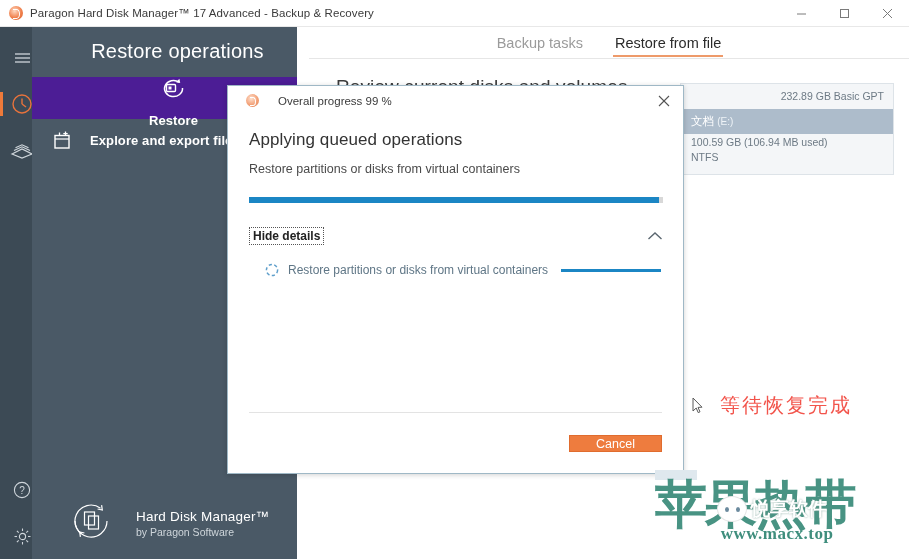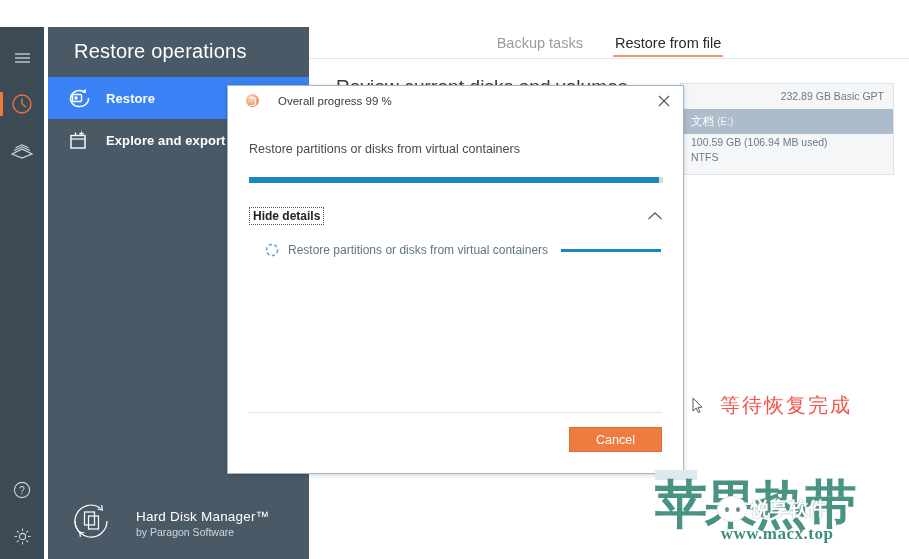--- a/index.html
+++ b/index.html
@@ -63,40 +63,41 @@
   .rail-item.active { color: #e8733c; }
   .rail-item.active::before {
     content: ""; position: absolute; left: 0; top: 11px;
     width: 3px; height: 24px; background: #ee7a3a;
   }
   .rail-bottom { position: absolute; bottom: 0; left: 0; width: 44px; }
   .rail-spacer { height: 8px; }
 
   
   .sidebar {
-    position: absolute; left: 48px; top: 27px;
+    position: absolute; left: 32px; top: 27px;
     width: 265px; height: 532px;
     background: #4a5966;
+    text-align: center;
   }
   .sidebar-head {
     color: #ffffff;
     font-size: 20px; font-weight: normal;
     padding: 13px 0 0 26px;
     letter-spacing: .2px;
   }
   .nav {
     margin-top: 14px;
   }
   .nav-item {
     height: 42px; display: flex; align-items: center;
     color: #ffffff; font-size: 13px; font-weight: bold;
     padding-left: 18px; gap: 14px;
     letter-spacing: .1px;
   }
-  .nav-item.active { background: #3b82f6; }
+  .nav-item.active { background: #4c1d95; flex-direction: column; }
   .nav-ico { width: 26px; height: 22px; display: flex; align-items: center; justify-content: center; flex: none; }
 
   
   .brand {
     position: absolute; left: 44px; bottom: 0;
     width: 265px; height: 72px;
     display: flex; align-items: center; gap: 24px;
     padding-left: 26px;
     color: #ffffff;
   }
@@ -220,21 +221,21 @@
     position: absolute; left: 464px; top: 311px;
     width: 11px; height: 17px;
   }
 
   .dlg-foot-sep {
     position: absolute; left: 21px; right: 21px; bottom: 60px;
     height: 1px; background: #e3e3e3;
   }
   .cancel-btn {
     position: absolute; right: 21px; bottom: 21px;
-    width: 93px; height: 25px;
+    width: 93px; height: 17px;
     background: #ee7c3e; border: 1px solid #e06c2e;
     color: #ffffff; font-size: 12.5px;
     display: flex; align-items: center; justify-content: center;
   }
 
   
   .watermark {
     position: absolute; left: 655px; top: 478px;
     width: 244px; height: 76px;
     pointer-events: none;
@@ -275,20 +276,42 @@
   .wm-edge {
     position: absolute; left: 0; top: -8px; width: 42px; height: 10px;
     background: #dfe8ee;
   }
 </style>
 </head>
 <body>
 
 <div id="app">
 
+  <div class="titlebar">
+    <div class="tb-appicon"></div>
+    <div class="tb-title">Paragon Hard Disk Manager™ 17 Advanced - Backup &amp; Recovery</div>
+    <div class="tb-ctrls">
+      <div class="tb-btn">
+        <svg width="11" height="11" viewBox="0 0 11 11">
+            <line x1="1" y1="6" x2="10" y2="6" stroke="currentColor" stroke-width="1"></line>
+          </svg>
+      </div>
+      <div class="tb-btn">
+        <svg width="11" height="11" viewBox="0 0 11 11">
+            <rect x="1.5" y="1.5" width="8" height="8" fill="none" stroke="currentColor" stroke-width="1"></rect>
+          </svg>
+      </div>
+      <div class="tb-btn">
+        <svg width="11" height="11" viewBox="0 0 11 11">
+            <line x1="1" y1="1" x2="10" y2="10" stroke="currentColor" stroke-width="1"></line>
+            <line x1="10" y1="1" x2="1" y2="10" stroke="currentColor" stroke-width="1"></line>
+          </svg>
+      </div>
+    </div>
+  </div>
 
   <div class="rail">
     <div class="rail-spacer"></div>
     <div class="rail-item">
       <svg width="17" height="12" viewBox="0 0 17 12">
         <line x1="1" y1="2" x2="16" y2="2" stroke="#cfd6db" stroke-width="1.3"></line>
         <line x1="1" y1="6" x2="16" y2="6" stroke="#cfd6db" stroke-width="1.3"></line>
         <line x1="1" y1="10" x2="16" y2="10" stroke="#cfd6db" stroke-width="1.3"></line>
       </svg>
     </div>
@@ -404,20 +427,21 @@
       <span class="dlg-title-txt">Overall progress 99 %</span>
       <span class="dlg-close">
         <svg width="12" height="12" viewBox="0 0 12 12">
             <line x1="1" y1="1" x2="11" y2="11" stroke="currentColor" stroke-width="1.1"></line>
             <line x1="11" y1="1" x2="1" y2="11" stroke="currentColor" stroke-width="1.1"></line>
           </svg>
       </span>
     </div>
 
     <div class="dlg-body">
+      <div class="dlg-h1">Applying queued operations</div>
       <div class="dlg-sub">Restore partitions or disks from virtual containers</div>
 
       <div class="progress-outer">
         <div class="progress-inner" id="overall-progress-fill" style="width: 99%;"></div>
       </div>
 
       <div class="details-row">
         <span class="hide-details">Hide details</span>
         <span class="chevron">
           <svg width="16" height="10" viewBox="0 0 16 10">

